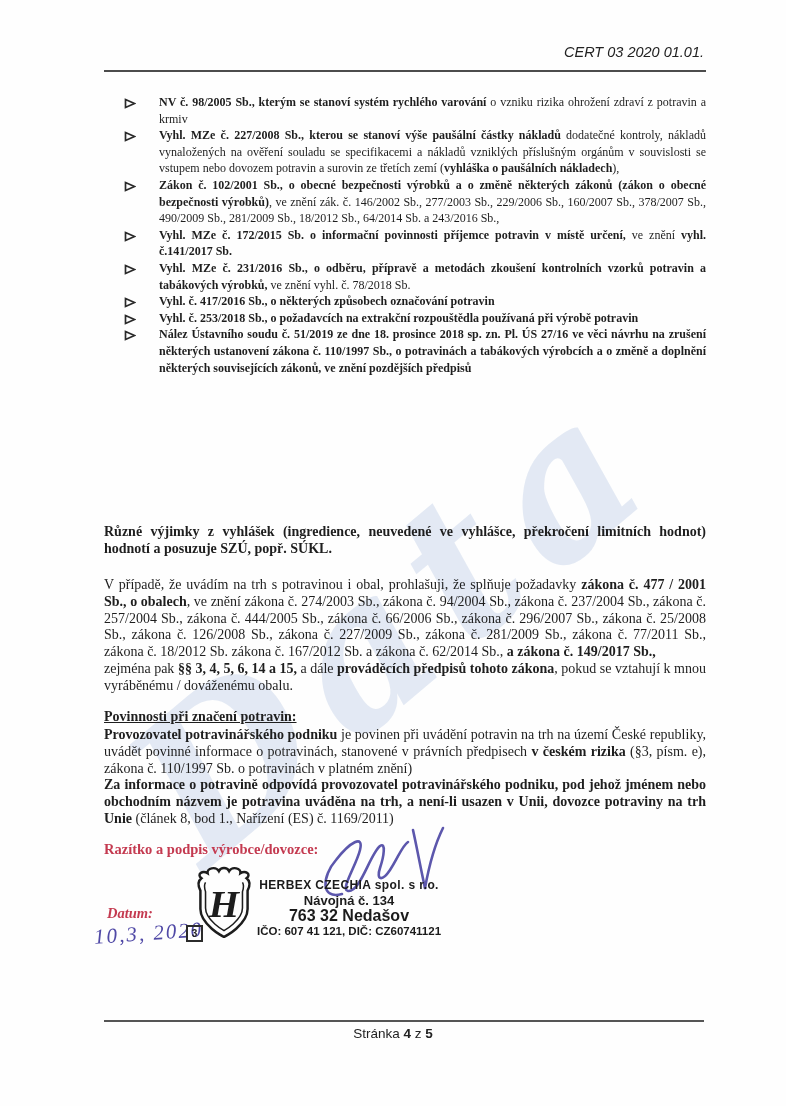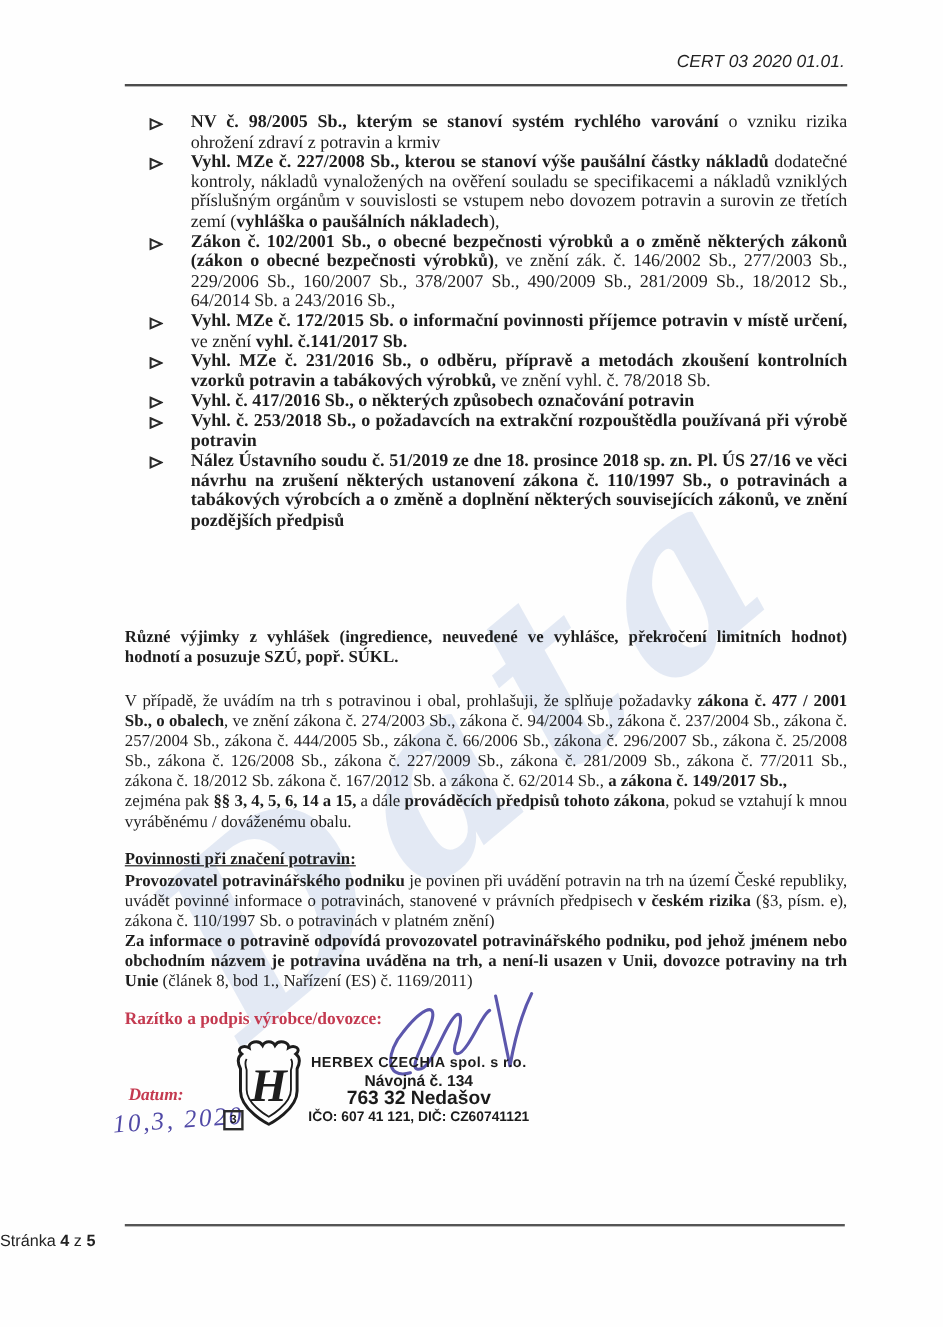--- a/index.html
+++ b/index.html
@@ -21,21 +21,21 @@
   .doc-code{
     position:absolute;top:44px;right:82px;
     font-family:"Liberation Sans",sans-serif;font-style:italic;
     font-size:14.5px;color:#222;
   }
   .header-rule{position:absolute;top:70px;left:104px;width:602px;height:2px;background:#4c4c4c;}
   
   .bullets{
     position:absolute;top:94px;left:104px;width:602px;
     margin:0;padding:0;list-style:none;
-    font-size:15px;line-height:16.6px;text-align:justify;
+    font-size:12px;line-height:16.6px;text-align:justify;
   }
   .bullets li{position:relative;padding-left:55px;}
   .marker{position:absolute;left:20px;top:3px;}
   
   .para{
     position:absolute;left:104px;width:602px;
     font-size:14px;line-height:16.8px;text-align:justify;
   }
   #p1{top:524px;}
   #p2{top:577px;}
@@ -68,21 +68,21 @@
     font-family:"Liberation Sans",sans-serif;color:#1b1b1b;
   }
   .stamp-text .l1{font-size:12px;font-weight:bold;letter-spacing:.4px;line-height:16px;}
   .stamp-text .l2{font-size:13px;font-weight:600;line-height:15px;}
   .stamp-text .l3{font-size:16px;font-weight:bold;line-height:15px;}
   .stamp-text .l4{font-size:11.5px;font-weight:bold;line-height:16px;white-space:nowrap;}
   .signature{position:absolute;top:814px;left:312px;}
   
   .footer-rule{position:absolute;top:1020px;left:104px;width:600px;height:2px;background:#555;}
   .footer-text{
-    position:absolute;top:1026px;left:0;width:786px;
+    position:absolute;top:1026px;left:0;width:786px;text-align:center;
     font-family:"Liberation Sans",sans-serif;font-size:13.5px;color:#222;
   }
 </style>
 </head>
 <body>
 
 <div class="page">
 
   <div class="watermark">Data</div>
 

